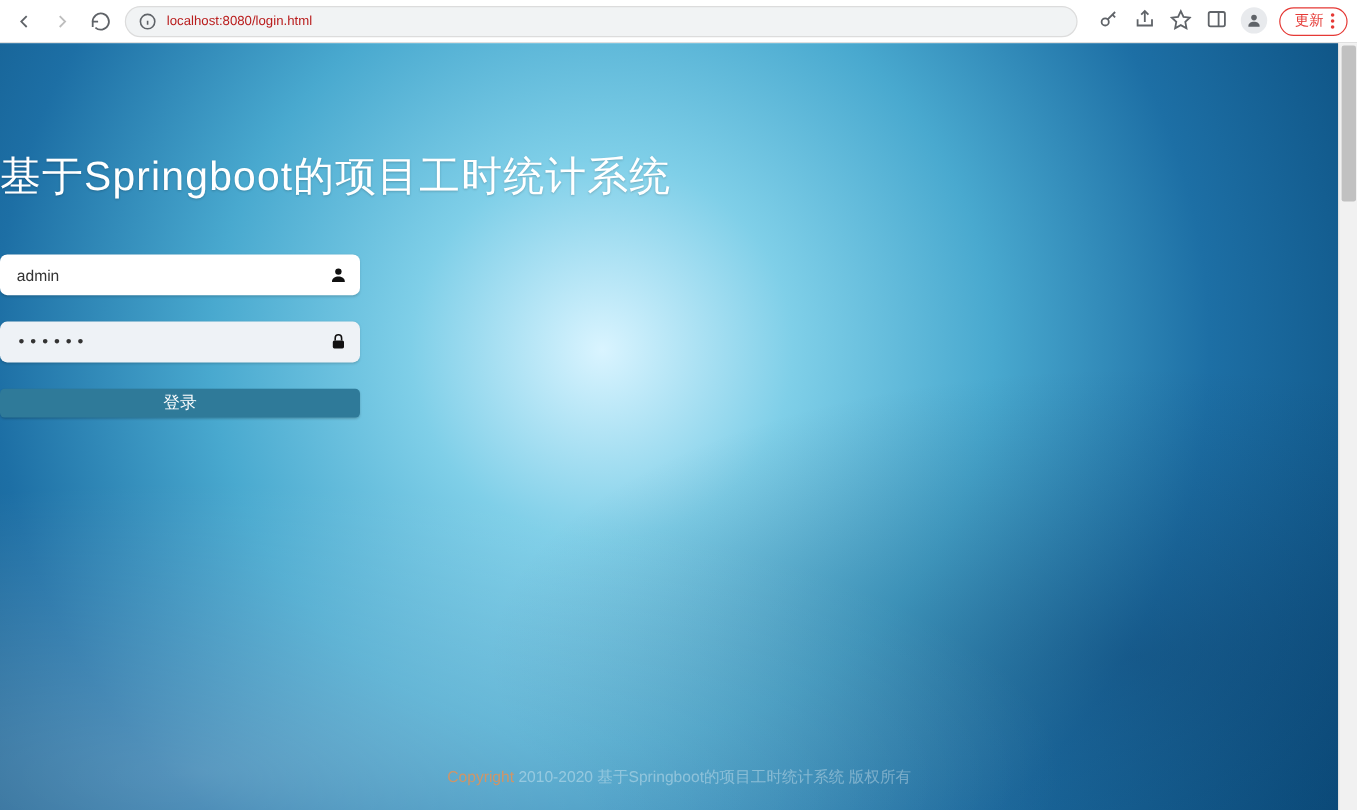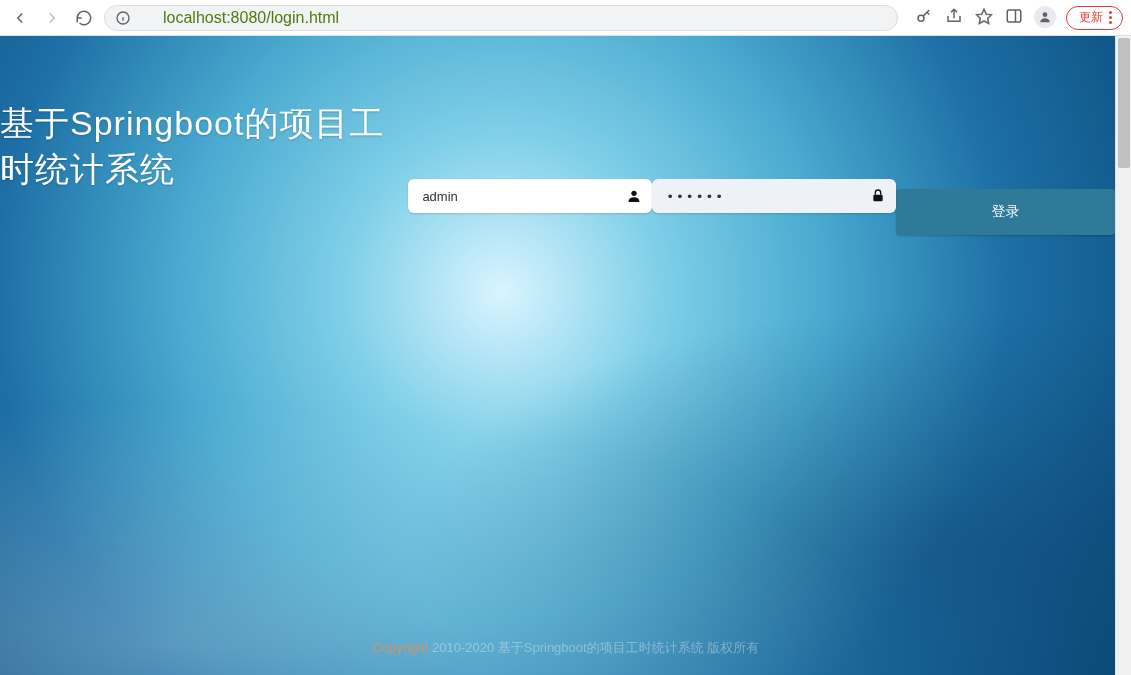--- a/index.html
+++ b/index.html
@@ -33,21 +33,21 @@
     padding: 0 10px;
     gap: 8px;
     background: #f1f3f4;
   }
   .omnibox .site-info {
     width: 16px; height: 16px; display:flex; align-items:center; justify-content:center;
     color:#5f6368;
   }
   .omnibox input {
     flex: 1; border: none; background: transparent; outline: none;
-    font-size: 16px; color: #4d7c0f; margin-left: 24px;
+    font-size: 11px; color: #b91c1c;
   }
   .chrome-right { display:flex; gap:10px; margin-left:8px; }
   .chrome-right .ic { width:20px; height:20px; color:#5f6368; display:flex; align-items:center; justify-content:center; }
   .chrome-right .ic svg { width:18px; height:18px; }
   .avatar {
     width: 22px; height: 22px; border-radius: 50%; background:#e8eaed;
     display:flex; align-items:center; justify-content:center; color:#5f6368;
   }
   .update-btn {
     border: 1px solid #e53935; color:#e53935; background:#fff;
@@ -84,35 +84,35 @@
   }
   .scrollbar-thumb {
     position:absolute; left:2px; top:2px; width:12px; height:130px;
     background:#c1c1c1; border-radius:2px;
   }
 
   .login-area {
     position: relative;
     z-index: 2;
     width: 100%;
-    display:flex; flex-direction:row; align-items:flex-end;
-    padding-top: 65px;
+    display:flex; flex-direction:column; align-items:flex-start;
+    padding-top: 88px;
   }
   .title {
     color:#ffffff;
     font-size: 34px;
     font-weight: 500;
     letter-spacing: 1px;
     text-shadow: 0 1px 2px rgba(0,0,0,0.2);
     margin-bottom: 42px;
   }
 
   .field {
     position: relative;
-    width: 334px;
+    width: 300px;
     margin-bottom: 22px;
   }
   .field input {
     width: 100%;
     height: 34px;
     border-radius: 6px;
     border: none;
     padding: 0 36px 0 14px;
     font-size: 13px;
     color:#333;
@@ -125,21 +125,21 @@
     letter-spacing: 2px;
     font-family: monospace;
   }
   .field .icon {
     position:absolute; right:10px; top:50%; transform:translateY(-50%);
     width:16px; height:16px; color:#111;
   }
   .field .icon svg { width:16px; height:16px; }
 
   .login-btn {
-    width: 300px; height: 46px;
+    width: 300px; height: 24px;
     border:none; border-radius:4px;
     background:#2f7a99;
     color:#fff; font-size:14px;
     cursor:pointer;
     box-shadow: 0 1px 2px rgba(0,0,0,0.2);
   }
 
   .footer {
     position:absolute; bottom:18px; left:17px; right:0;
     text-align:center;

